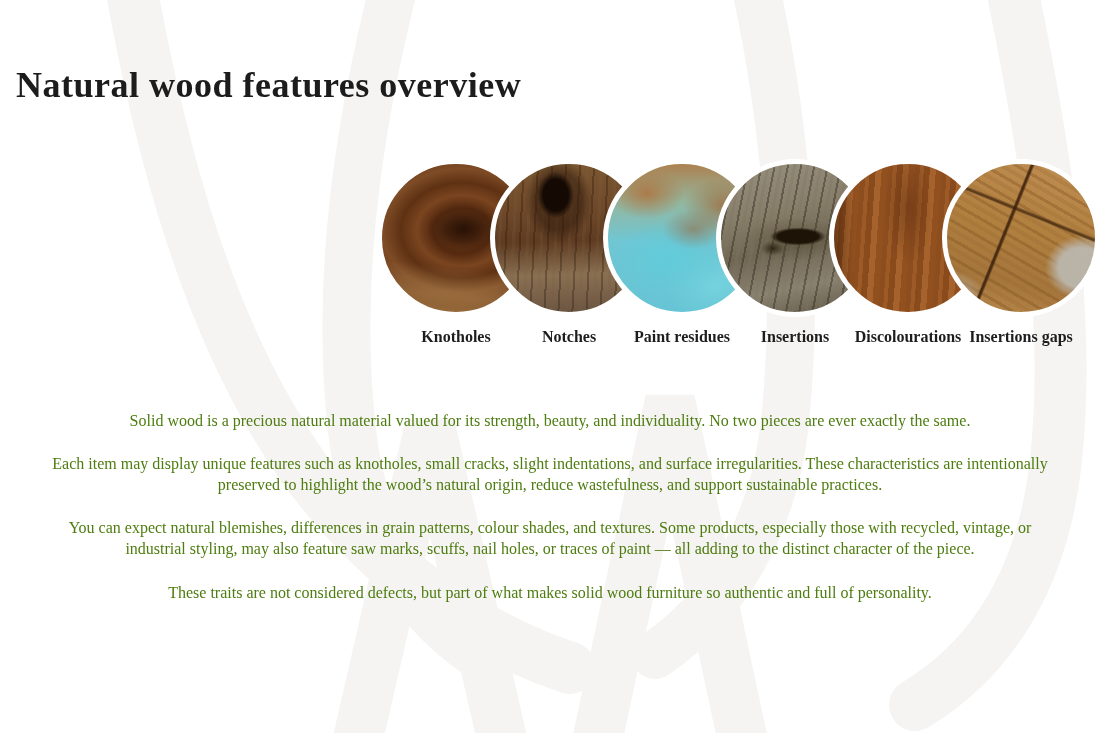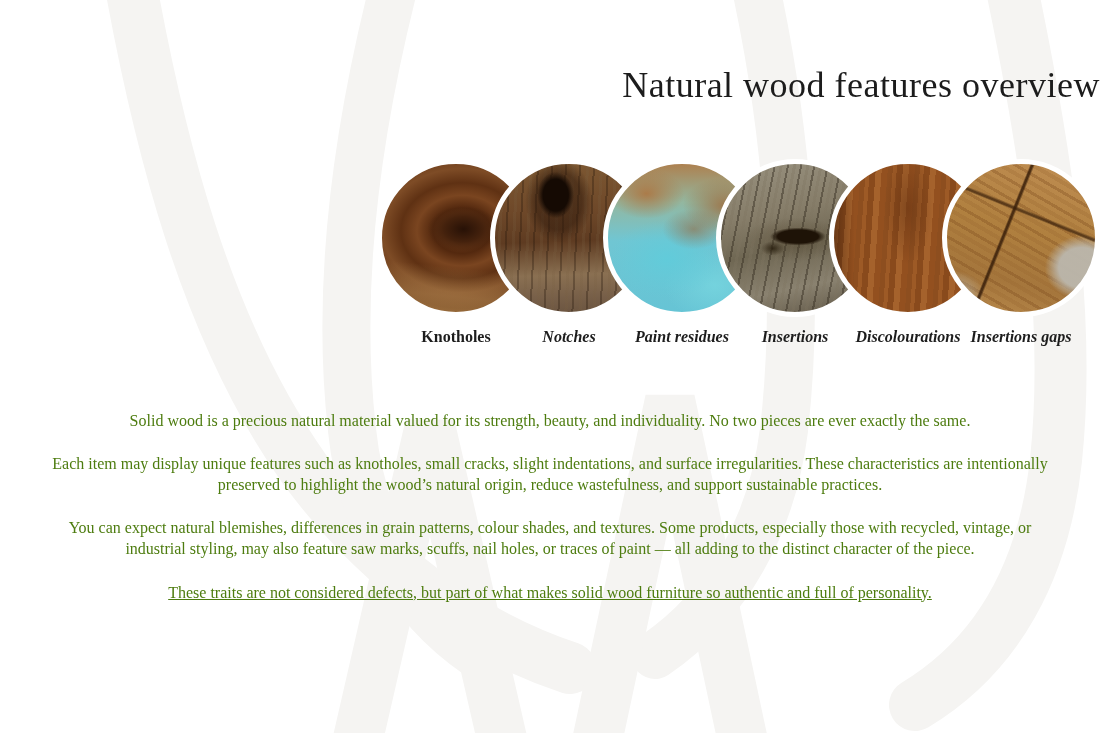--- a/index.html
+++ b/index.html
@@ -11,38 +11,38 @@
     font-family:"Liberation Serif", serif;
   }
   
   .watermark{
     position:absolute;inset:0;z-index:0;pointer-events:none;
   }
   .content{position:relative;z-index:1;}
 
   .page-title{
     margin:64px 0 0 16px;
-    text-align:right;
+    text-align:left;
     font-size:36px;
-    font-weight:normal;
+    font-weight:bold;
     letter-spacing:.5px;
     color:#1c1c1c;
   }
 
   .features-row{
     display:flex;
     justify-content:flex-end;
     margin-top:53px;
   }
   .feature{
     width:158px;
     display:flex;flex-direction:column;align-items:center;
     position:relative;
   }
-  .feature + .feature{margin-left:-45px;font-style:italic;}
+  .feature + .feature{margin-left:-45px;}
   .feature:nth-child(1){z-index:1}
   .feature:nth-child(2){z-index:2}
   .feature:nth-child(3){z-index:3}
   .feature:nth-child(4){z-index:4}
   .feature:nth-child(5){z-index:5}
   .feature:nth-child(6){z-index:6}
   .feature:nth-child(7){z-index:7}
 
   .circle{
     width:148px;height:148px;
@@ -60,21 +60,21 @@
 
   .text-block{
     width:1000px;
     margin:64px auto 0 auto;
     text-align:center;
     font-size:16px;
     line-height:1.32;
     color:#4d7c0f;
   }
   .text-block p{margin:0 0 22px 0;}
-  .text-block p:last-child{margin-bottom:0;text-decoration:underline;}
+  .text-block p:last-child{margin-bottom:0;}
 
   
   .tex-knotholes{
     background:
       radial-gradient(ellipse 50px 32px at 55% 44%, #271106 0%, #45220d 40%, rgba(69,34,13,0) 72%),
       linear-gradient(186deg, rgba(0,0,0,0) 0%, rgba(0,0,0,0) 68%, rgba(199,158,99,.4) 86%, rgba(184,143,84,.55) 100%),
       repeating-radial-gradient(ellipse 125px 98px at 54% 45%, #5a2c11 0px, #6f3c1a 15px, #53280e 29px, #7a4520 45px, #5f3113 61px, #7e4c26 79px, #693918 99px, #8b582c 125px);
   }
   .tex-notches{
     background:

